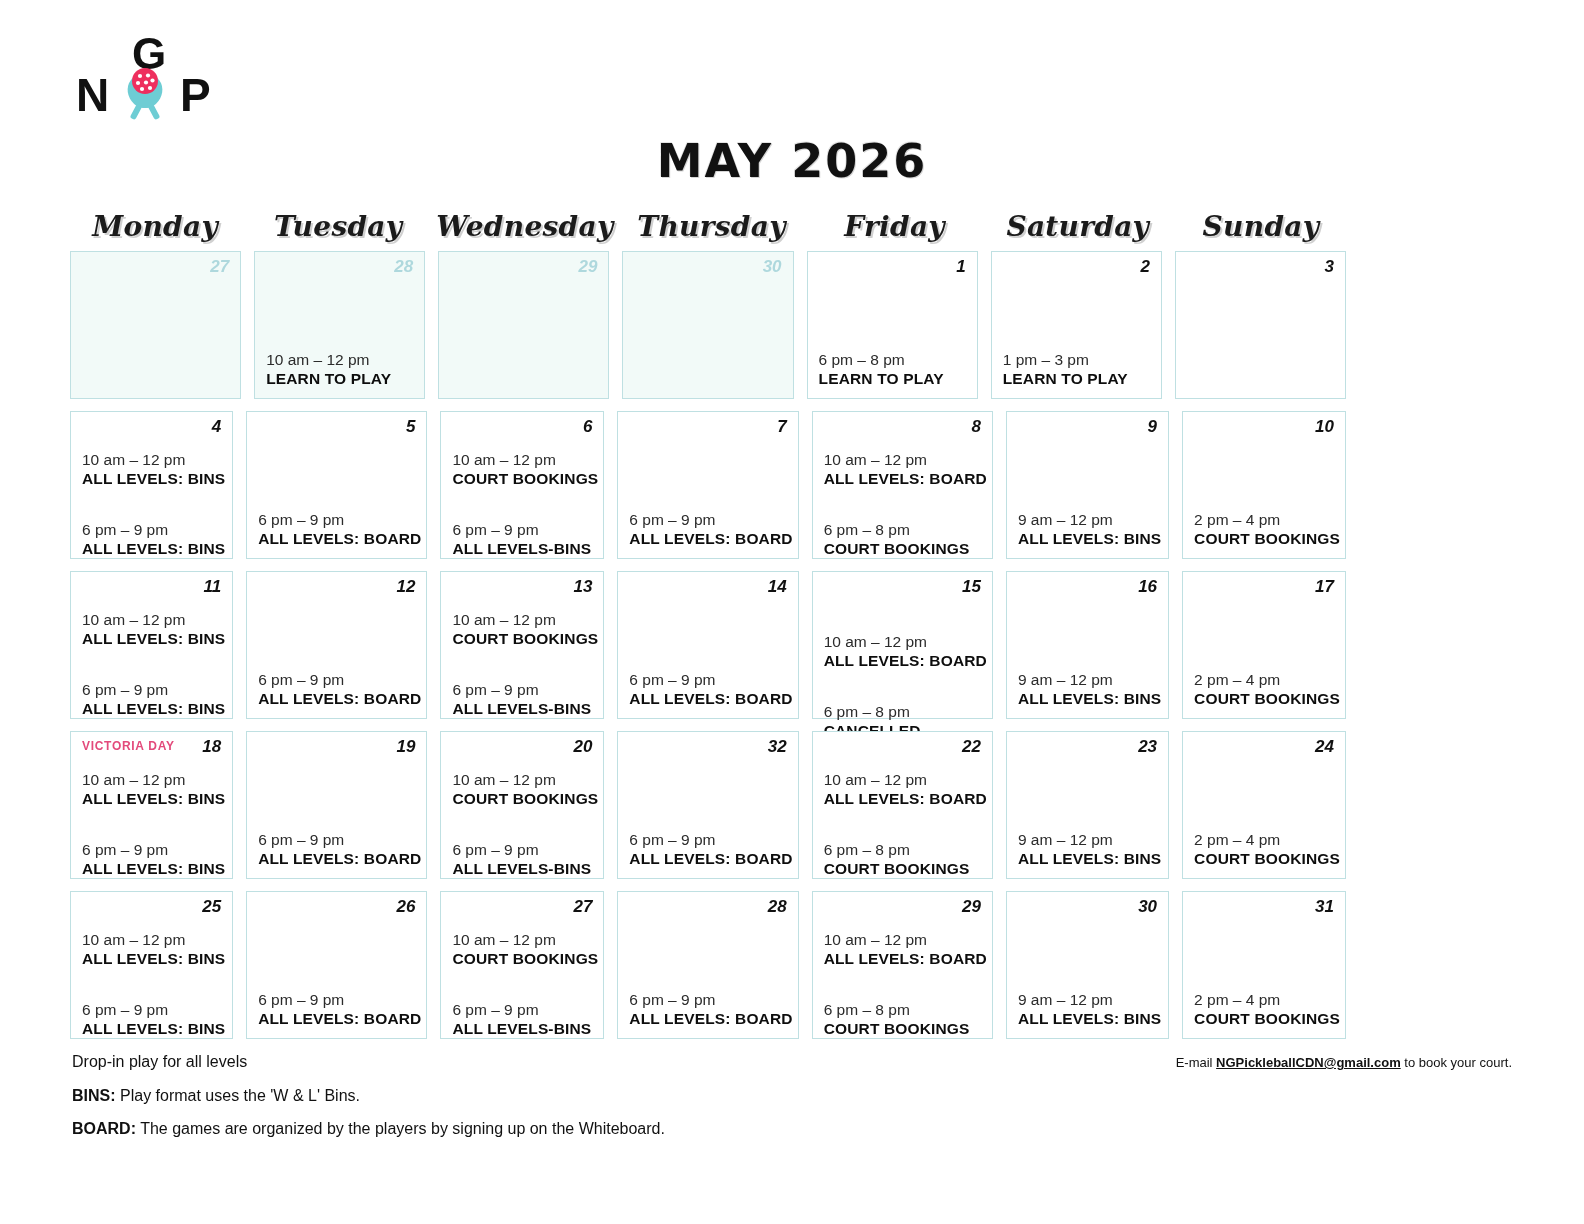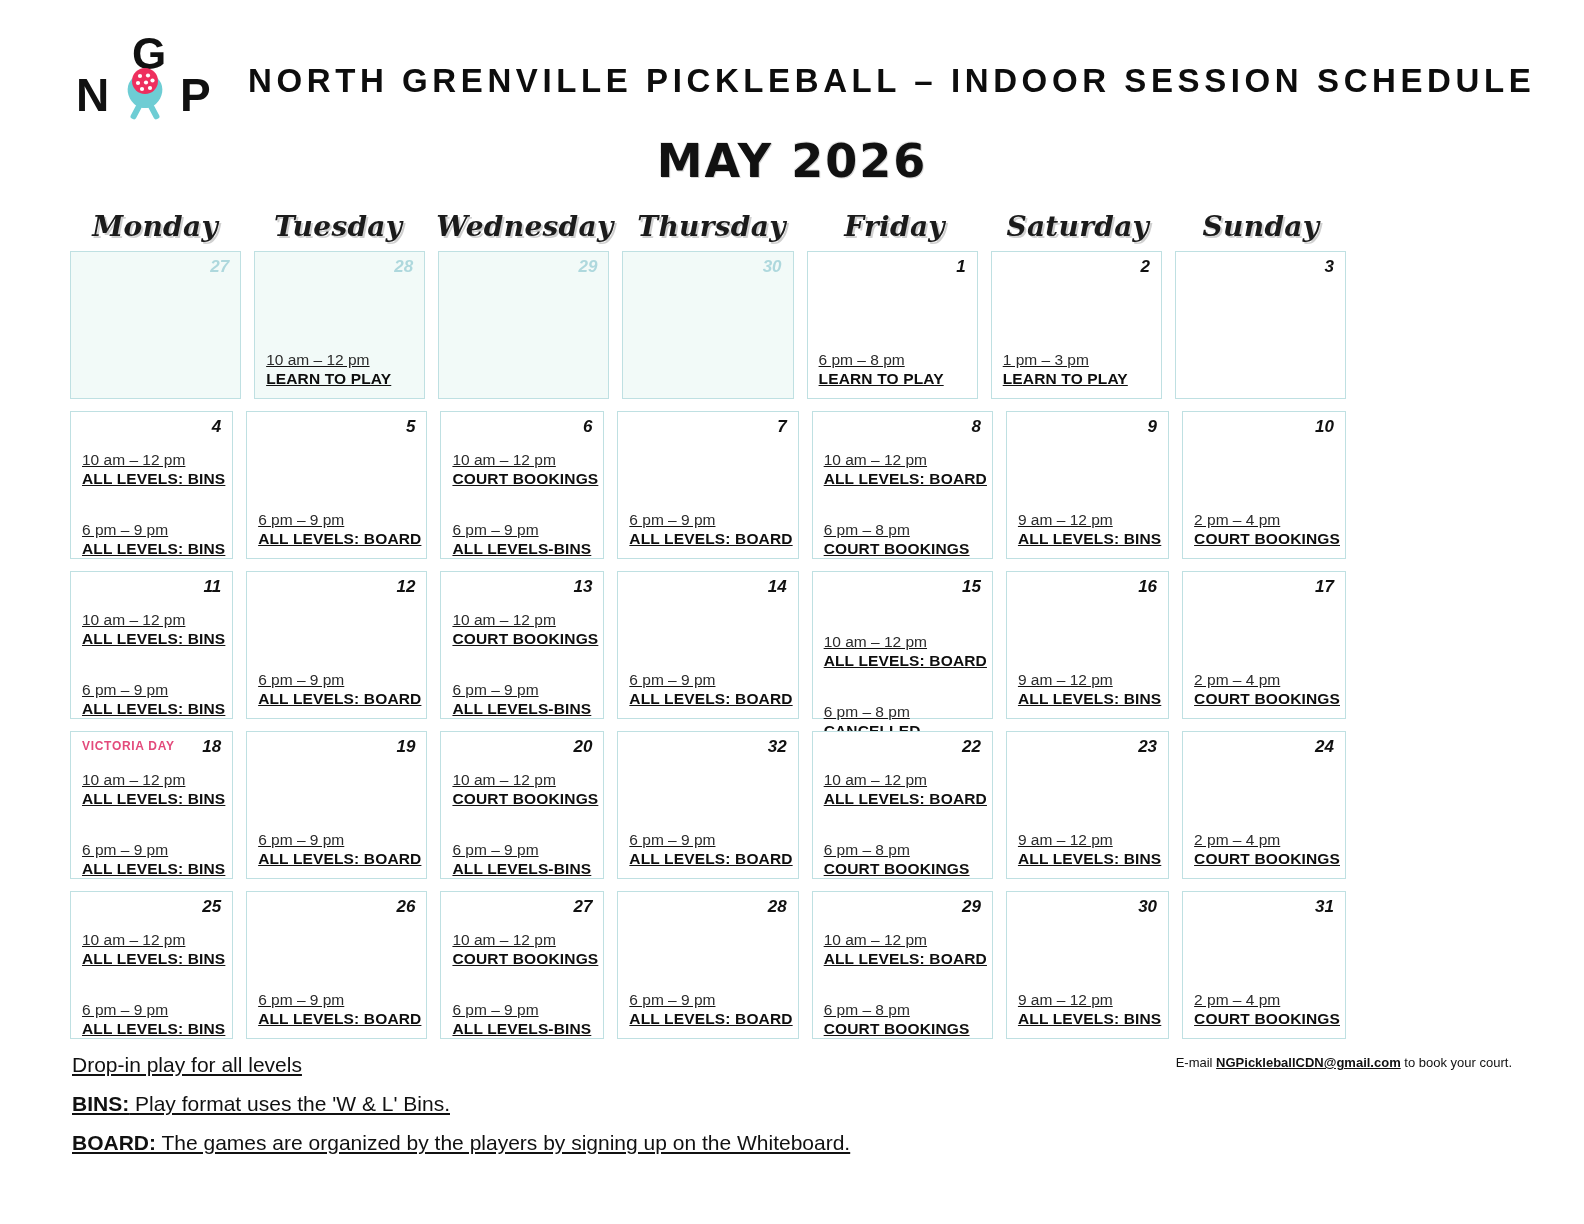--- a/index.html
+++ b/index.html
@@ -92,21 +92,20 @@
   }
 
   .cell {
     border: 1.4px solid #bfe0e2;
     background: #ffffff;
     height: 148px;
     position: relative;
     padding: 7px 5px 9px 11px;
     display: flex;
     flex-direction: column;
-    text-decoration: underline;
   }
   .cell.other {
     background: #f2faf8;
   }
 
   .daynum {
     position: absolute;
     top: 6px;
     right: 11px;
     font-family: "Liberation Sans", sans-serif;
@@ -162,25 +161,24 @@
   .footer {
     margin: 14px 72px 0 72px;
     width: 1440px;
     position: relative;
     display: flex;
     justify-content: space-between;
     align-items: flex-start;
   }
   .legend-line {
     font-family: "Liberation Sans", sans-serif;
-    font-size: 21px;
+    font-size: 16px;
     color: #111111;
     margin-bottom: 16px;
     line-height: 1.1;
-    text-decoration: underline;
   }
   .legend-line b { font-weight: bold; }
   .contact {
     font-family: "Liberation Sans", sans-serif;
     font-size: 13px;
     color: #111111;
     white-space: nowrap;
     padding-top: 2px;
   }
   .contact .mail {
@@ -218,21 +216,20 @@
           <circle cx="-5" cy="-19" r="2.1" fill="#ffffff"></circle>
           <circle cx="3" cy="-19.5" r="2.1" fill="#ffffff"></circle>
           <circle cx="-7" cy="-12" r="2.1" fill="#ffffff"></circle>
           <circle cx="1" cy="-12.5" r="2.1" fill="#ffffff"></circle>
           <circle cx="7.5" cy="-14.5" r="2.1" fill="#ffffff"></circle>
           <circle cx="-3" cy="-6" r="2.1" fill="#ffffff"></circle>
           <circle cx="5" cy="-7" r="2.1" fill="#ffffff"></circle>
         </g>
       </svg>
     </div>
-    <div class="title">NORTH GRENVILLE PICKLEBALL – INDOOR SESSION SCHEDULE</div>
   </div>
 
   <div class="month">MAY 2026</div>
 
   <div class="cal">
     <div class="dow-row" id="dow-row">
         <div class="dow">Monday</div>
         <div class="dow">Tuesday</div>
         <div class="dow">Wednesday</div>
         <div class="dow">Thursday</div>

